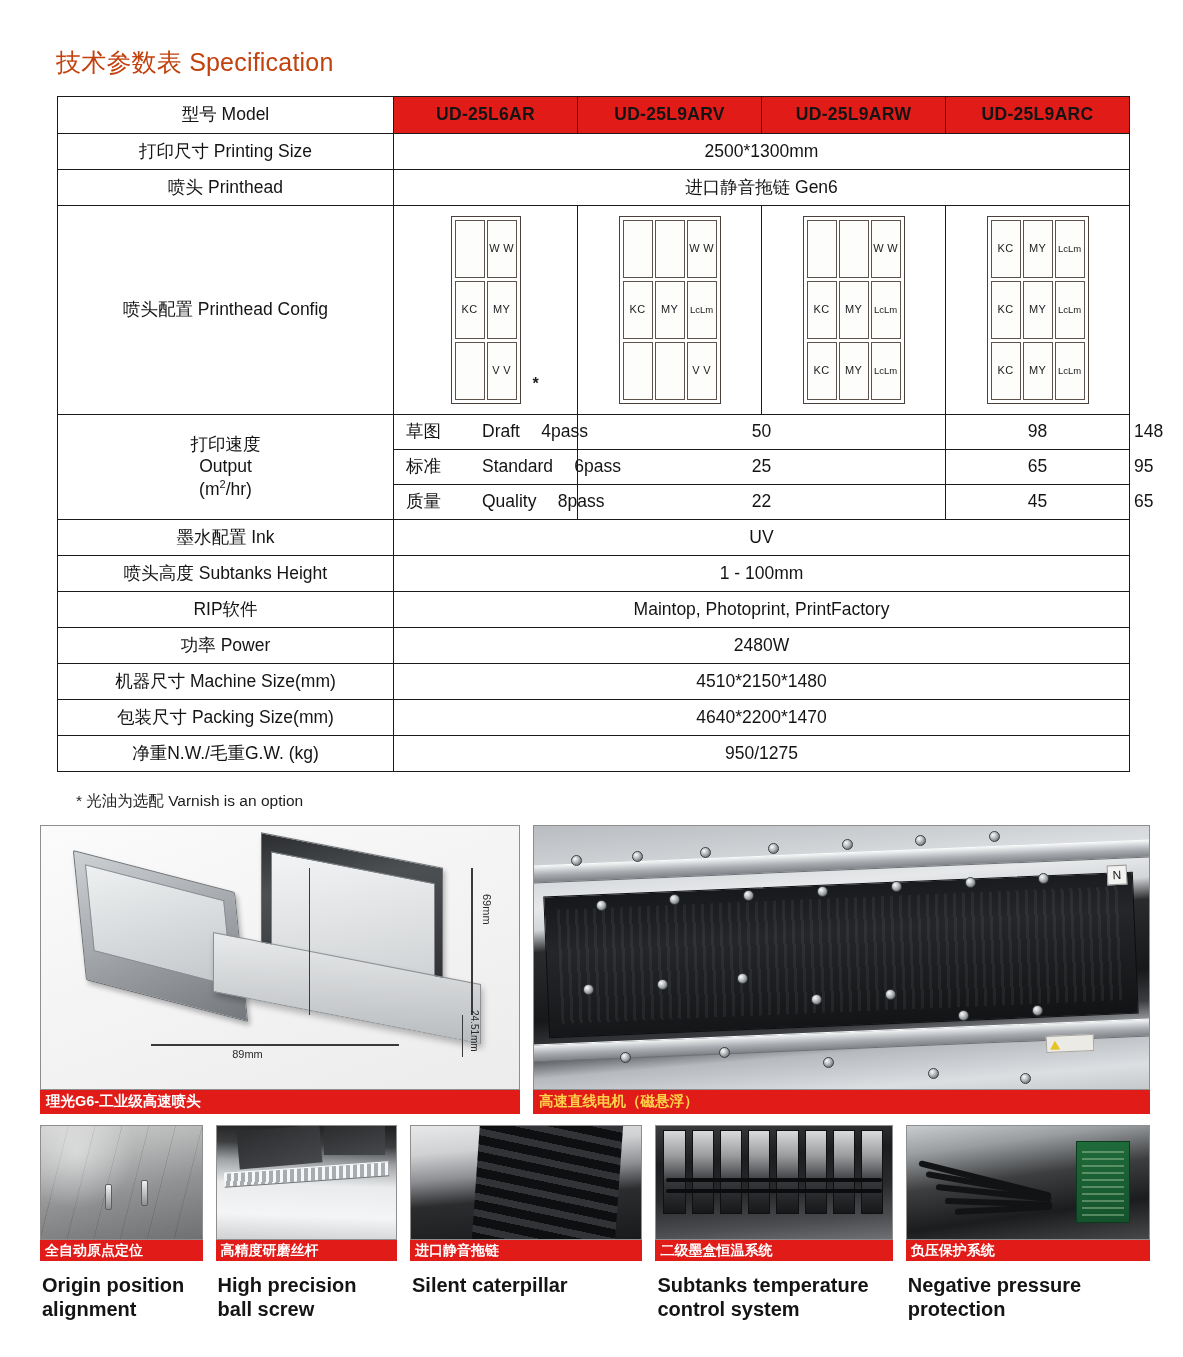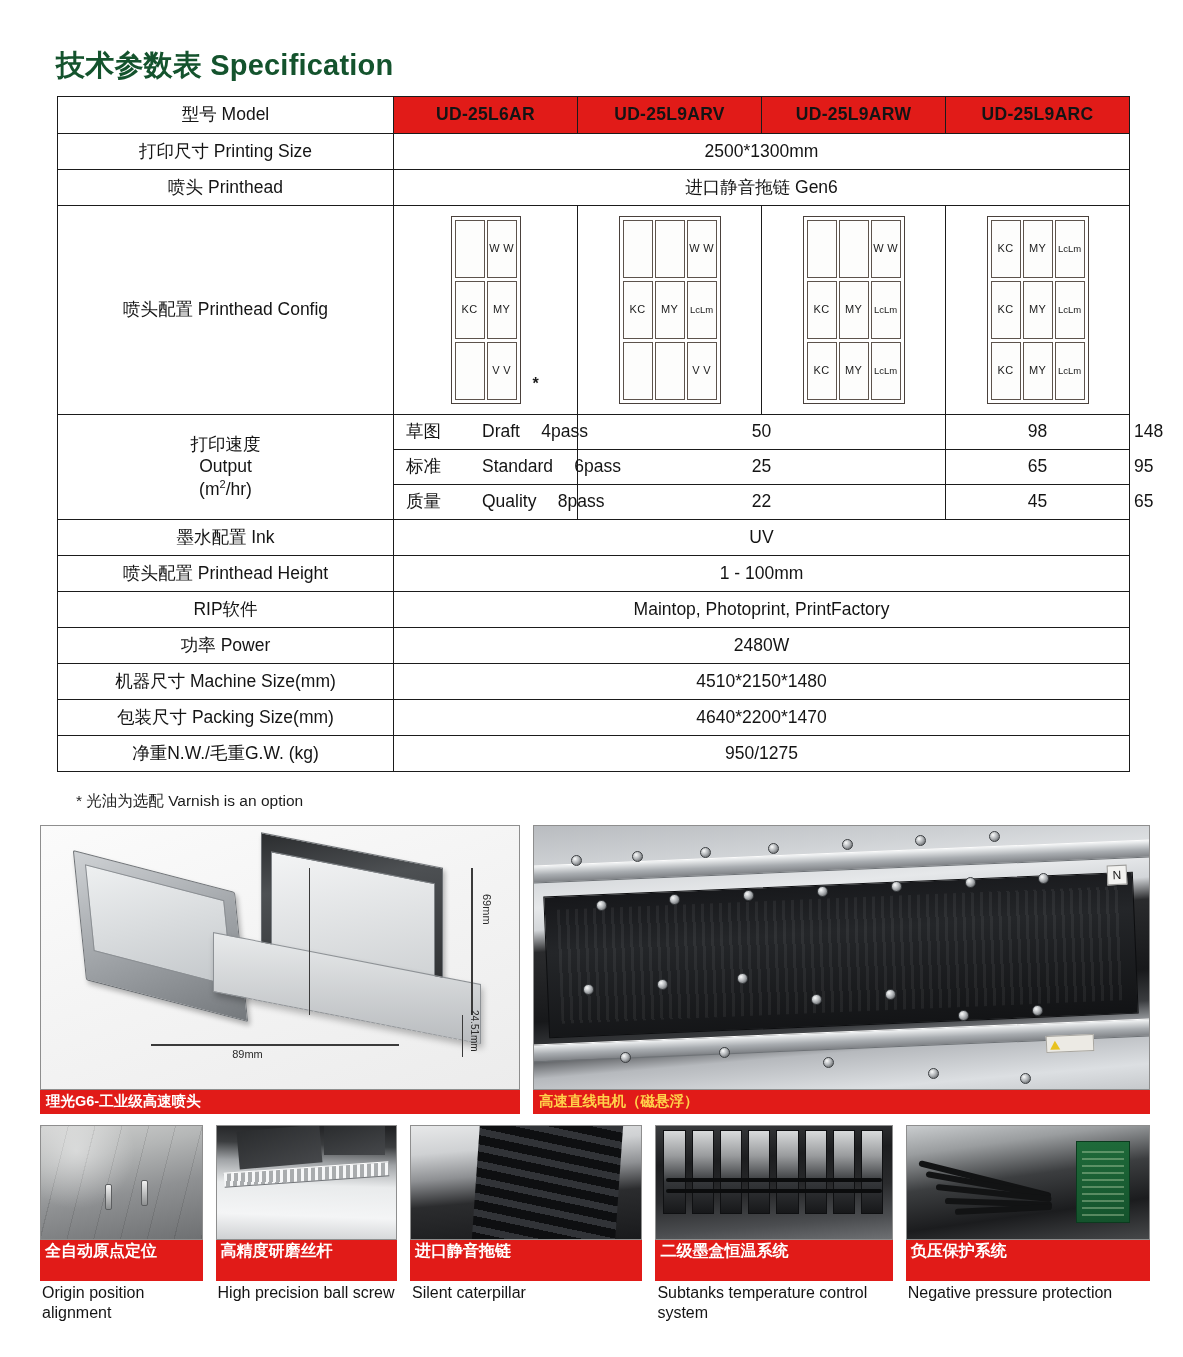--- a/index.html
+++ b/index.html
@@ -12,24 +12,24 @@
     color: #111111;
     position: relative;
     overflow: hidden;
   }
 
   
   .page-title {
     position: absolute;
     left: 56px;
     top: 46px;
-    font-size: 29px;
-    font-weight: bold;
+    font-size: 25px;
+    font-weight: normal;
     letter-spacing: .2px;
-    color: #14532d;
+    color: #c2410c;
     white-space: nowrap;
   }
 
   
   .spec-wrap {
     position: absolute;
     left: 57px;
     top: 96px;
     width: 1072px;
   }
@@ -148,22 +148,22 @@
   }
   .cap-bar.gold { color: #ffd24a; }
   .cap-en {
     font-size: 15.5px;
     color: #141414;
     padding: 3px 2px 0 2px;
     line-height: 1.22;
   }
 
   .row-bot { display: flex; gap: 13px; margin-top: 11px; }
-  .row-bot .cap-bar { font-size: 16px; padding: 2px 5px 21px 5px; }
-  .row-bot .cap-en { font-size: 16px; padding-top: 2px; }
+  .row-bot .cap-bar { font-size: 14px; padding: 2px 5px 3px 5px; }
+  .row-bot .cap-en { font-size: 20px; padding-top: 12px; font-weight: bold; }
 
   
   .ph-printhead {
     width: 100%; height: 100%;
     background:
       linear-gradient(160deg,#fbfbfb 0%,#f4f4f4 45%,#ececec 100%);
     position: relative;
   }
   .hd-a, .hd-b {
     position: absolute;
@@ -483,21 +483,21 @@
       <td>45</td>
       <td>65</td>
     </tr>
 
     <tr>
       <td class="lbl r-36">墨水配置 Ink</td>
       <td colspan="4">UV</td>
     </tr>
 
     <tr>
-      <td class="lbl r-36">喷头配置 Printhead Height</td>
+      <td class="lbl r-36">喷头高度 Subtanks Height</td>
       <td colspan="4">1 - 100mm</td>
     </tr>
 
     <tr>
       <td class="lbl r-36">RIP软件</td>
       <td colspan="4">Maintop, Photoprint, PrintFactory</td>
     </tr>
 
     <tr>
       <td class="lbl r-36">功率 Power</td>

